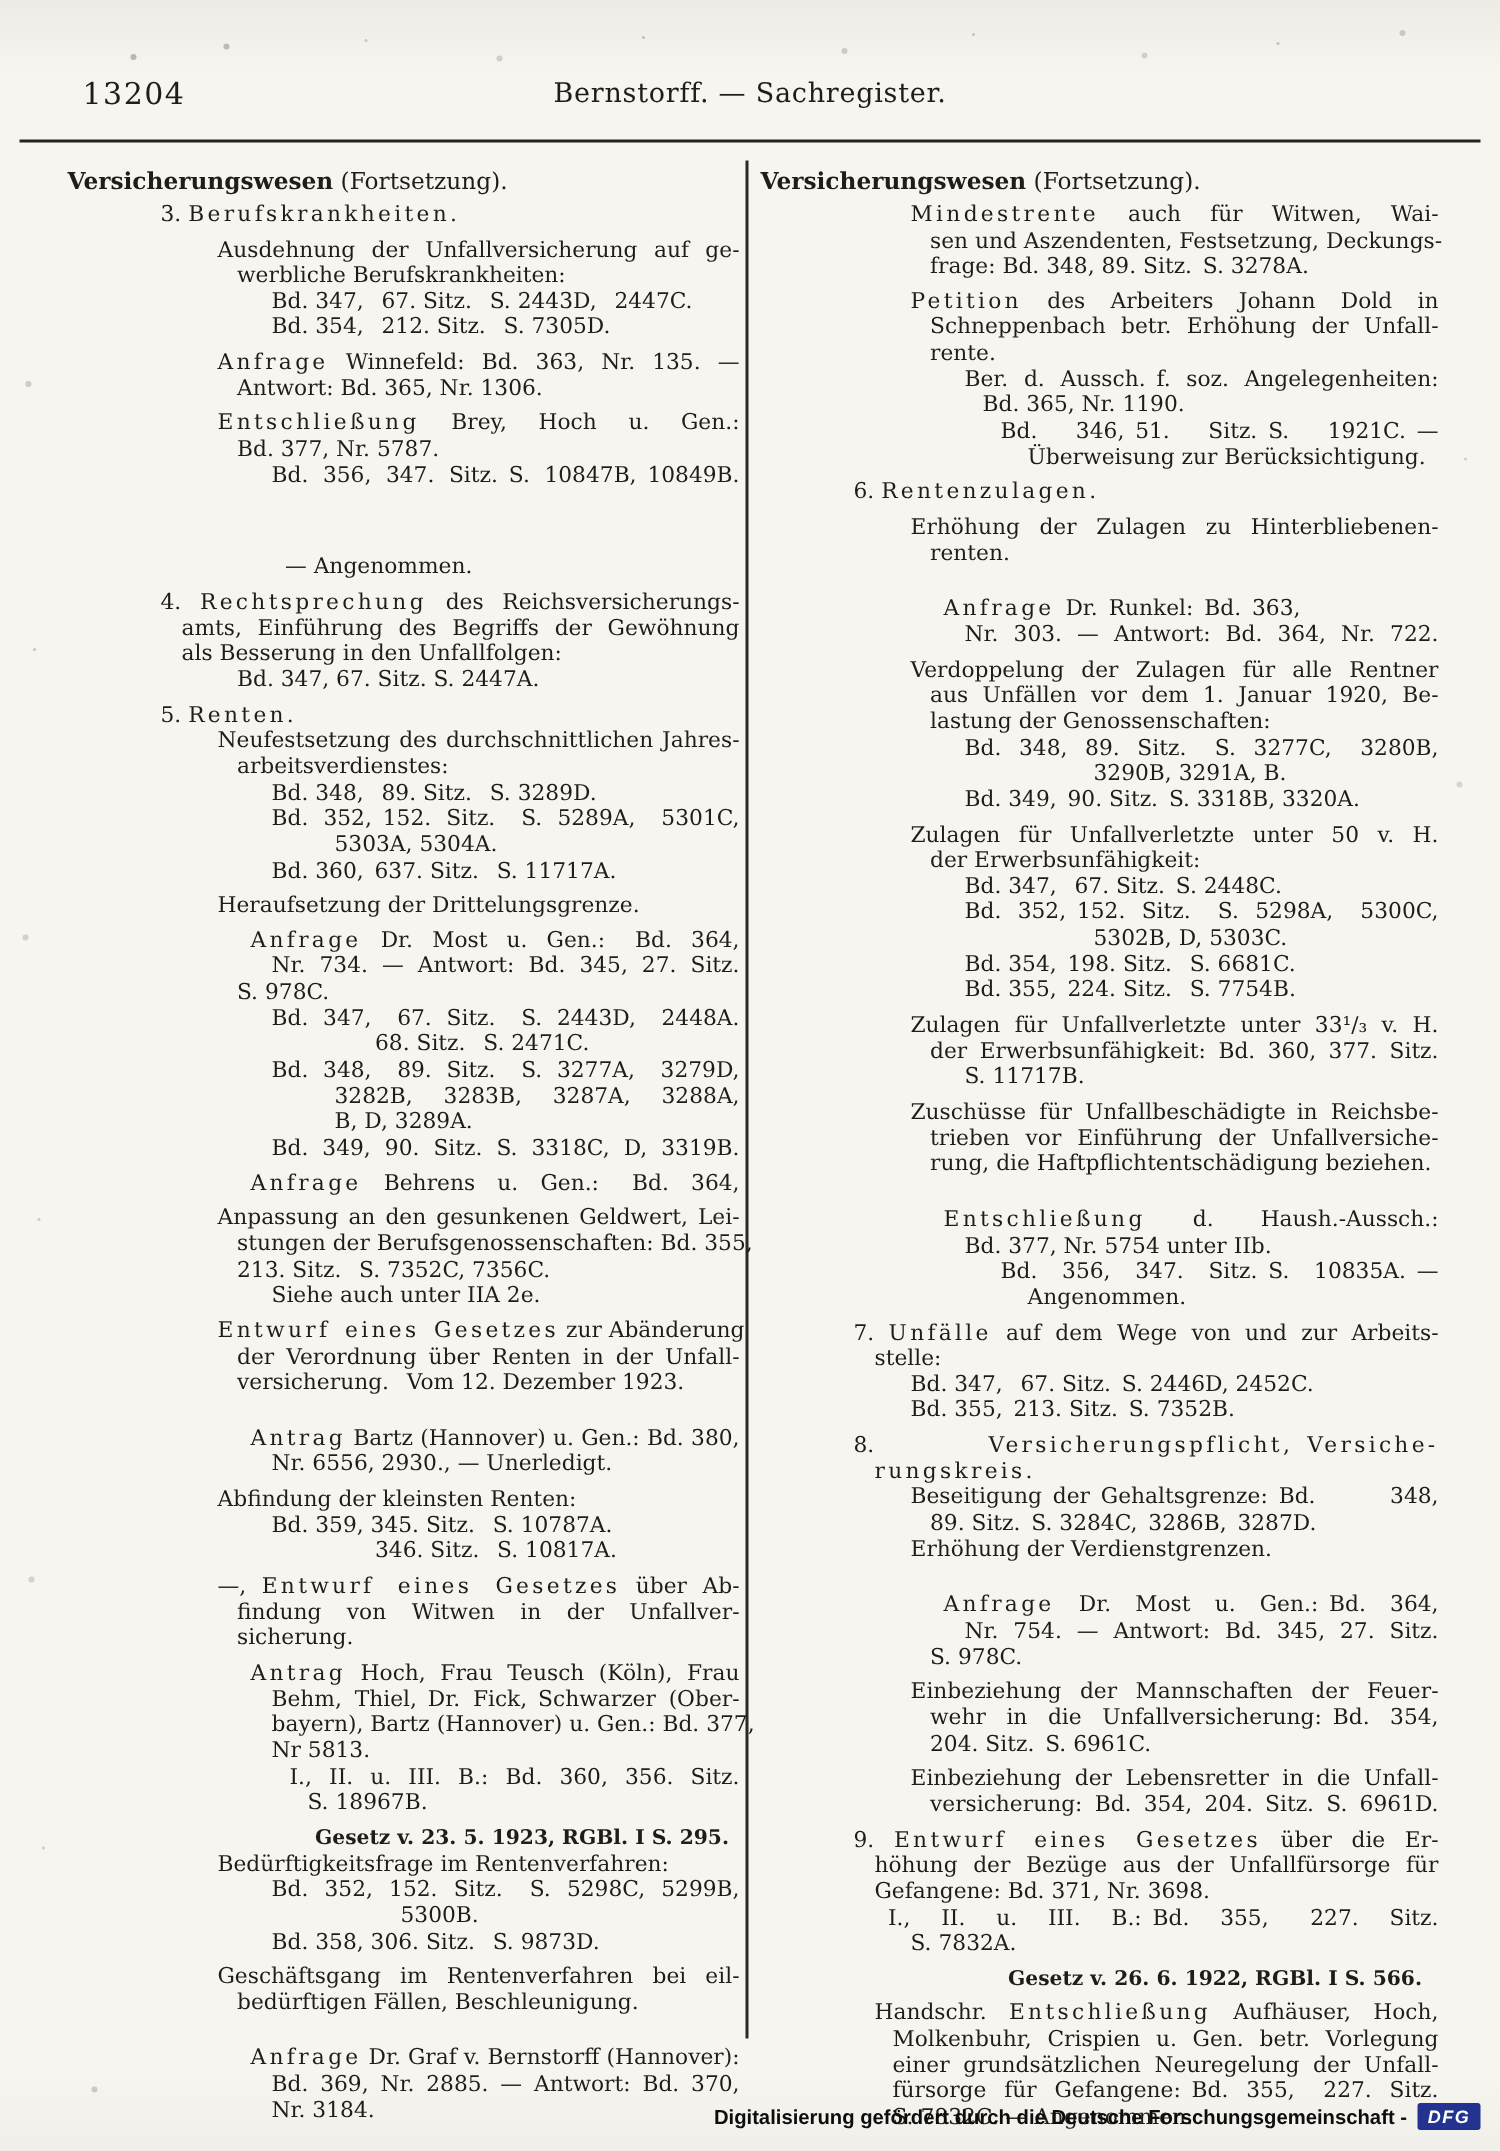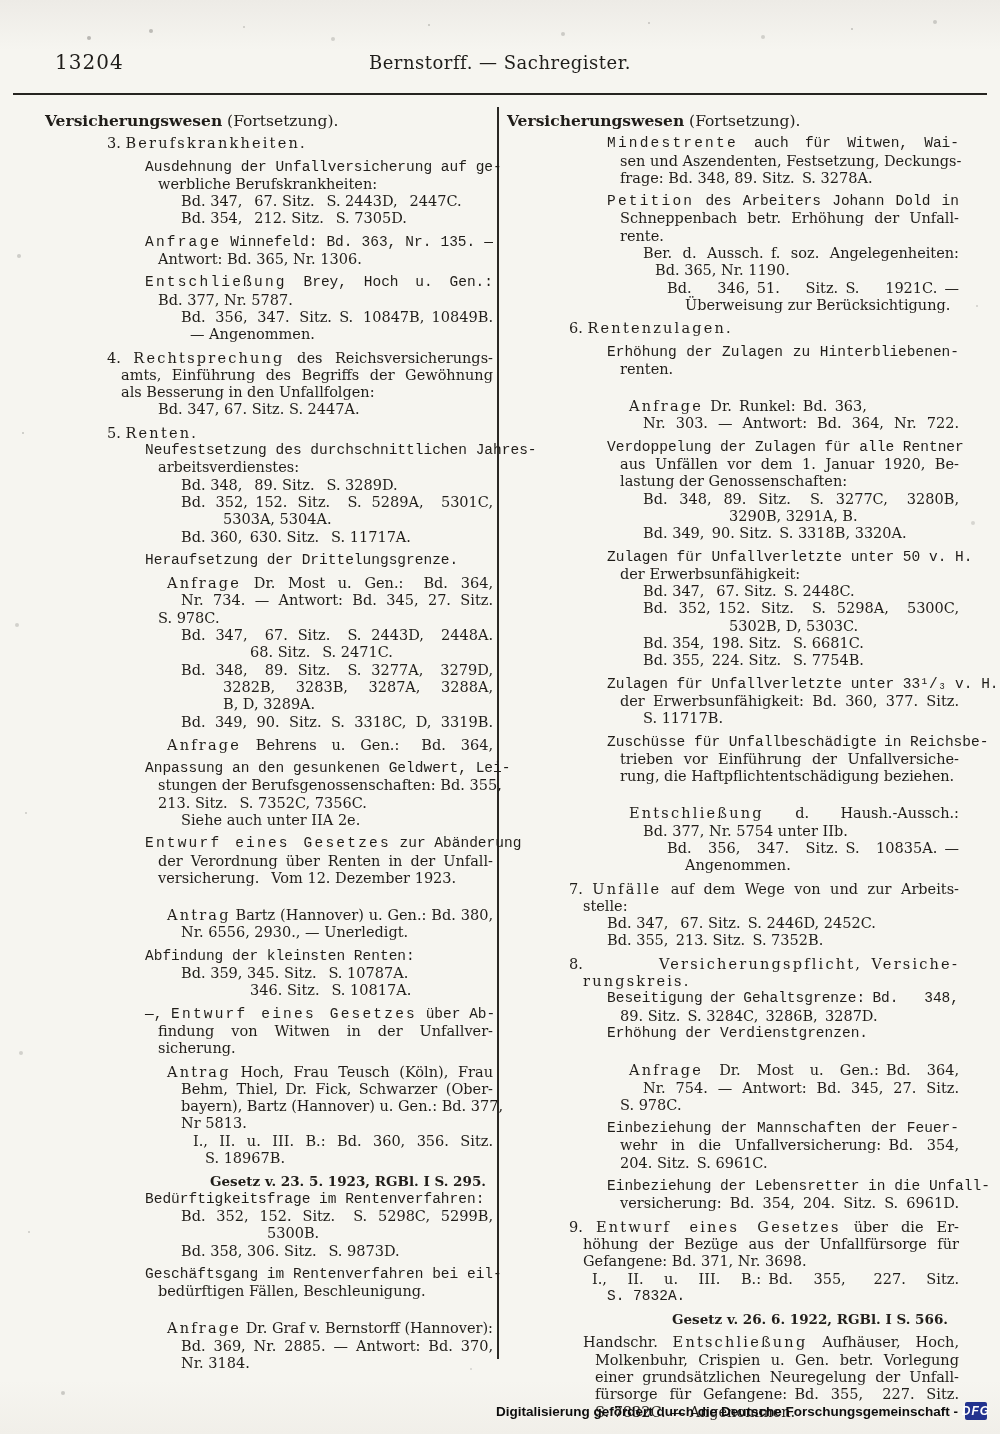--- a/index.html
+++ b/index.html
@@ -24,45 +24,45 @@
   .col-right{left:507px;width:454px;}
   .ln{
     font-size:14.5px;line-height:17.3px;height:17.3px;
     white-space:nowrap;color:#201d19;
   }
   .ln b{font-weight:bold;}
   .sp{letter-spacing:2.2px;word-spacing:3px;}
   .h{font-size:15.5px;}
   .s{padding-left:62px;}
   .sc{padding-left:76px;}
-  .t{padding-left:100px;font-family:Liberation Mono, monospace;}
+  .t{padding-left:100px;}
   .tc{padding-left:113px;}
   .a{padding-left:122px;margin-top:20px;}
   .ac{padding-left:136px;}
   .b{padding-left:136px;}
   .bs{padding-left:100px;}
   .b2{padding-left:205px;}
   .d{padding-left:178px;}
   .d2{padding-left:222px;}
-  .an{padding-left:145px;}
+  .an{padding-left:145px;margin-top:44px;}
   .i85{padding-left:85px;}
   .i148{padding-left:148px;}
   .i160{padding-left:160px;}
   .hc{padding-left:88px;}
   .g{padding-left:165px;font-size:13.5px;}
   .m{margin-top:6px;}
   .j{text-align:justify;text-align-last:justify;padding-right:2px;}
   
   .footer{
     position:absolute;top:1402px;right:13px;
     display:flex;align-items:center;gap:7px;
     font-family:"Liberation Sans", sans-serif;font-weight:bold;font-size:13.5px;color:#0d0d0d;
   }
   .dfg{
-    width:22px;height:18px;border-radius:2px;
+    width:42px;height:18px;border-radius:2px;
     display:flex;align-items:center;justify-content:center;
     color:#ffffff;font-style:italic;font-size:12px;letter-spacing:1px;
     font-family:"Liberation Sans", sans-serif;
   }
   
   .noise{
     position:absolute;left:0;top:0;width:2px;height:2px;background:transparent;border-radius:50%;
     box-shadow:
       150px 30px 0 1px rgba(50,48,44,.28), 243px 26px 0 0 rgba(50,48,44,.22),
       332px 38px 0 1px rgba(50,48,44,.18), 428px 24px 0 0 rgba(50,48,44,.25),
@@ -103,21 +103,21 @@
       <div class="ln s m j">4. <span class="sp">Rechtsprechung</span> des Reichsversicherungs-</div>
       <div class="ln sc j">amts, Einführung des Begriffs der Gewöhnung</div>
       <div class="ln sc">als Besserung in den Unfallfolgen:</div>
       <div class="ln tc">Bd. 347, 67. Sitz. S. 2447A.</div>
       <div class="ln s m">5. <span class="sp">Renten.</span></div>
       <div class="ln t j">Neufestsetzung des durchschnittlichen Jahres-</div>
       <div class="ln tc">arbeitsverdienstes:</div>
       <div class="ln b">Bd. 348,  89. Sitz.  S. 3289D.</div>
       <div class="ln b j">Bd. 352, 152. Sitz.  S. 5289A,  5301C,</div>
       <div class="ln d">5303A, 5304A.</div>
-      <div class="ln b">Bd. 360, 630. Sitz.  S. 11717A.</div>
+      <div class="ln b">Bd. 360, 637. Sitz.  S. 11717A.</div>
       <div class="ln t m">Heraufsetzung der Drittelungsgrenze.</div>
       <div class="ln a m j"><span class="sp">Anfrage</span> Dr. Most u. Gen.:  Bd. 364,</div>
       <div class="ln ac j">Nr. 734. — Antwort: Bd. 345, 27. Sitz.</div>
       <div class="ln tc">S. 978C.</div>
       <div class="ln b j">Bd. 347,  67. Sitz.  S. 2443D,  2448A.</div>
       <div class="ln b2">68. Sitz.  S. 2471C.</div>
       <div class="ln b j">Bd. 348,  89. Sitz.  S. 3277A,  3279D,</div>
       <div class="ln d j">3282B, 3283B, 3287A, 3288A,</div>
       <div class="ln d">B, D, 3289A.</div>
       <div class="ln b j">Bd. 349, 90. Sitz. S. 3318C, D, 3319B.</div>

